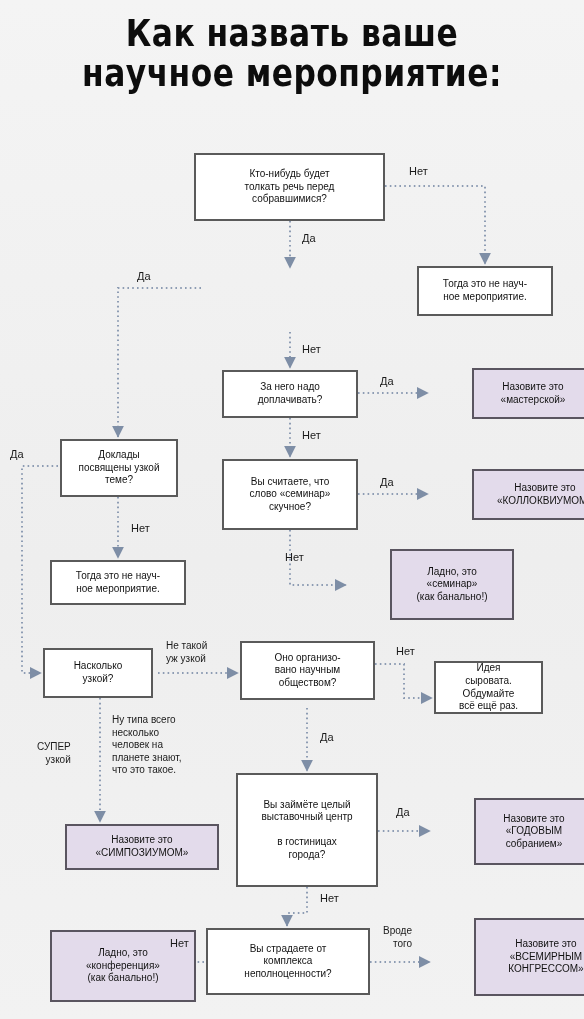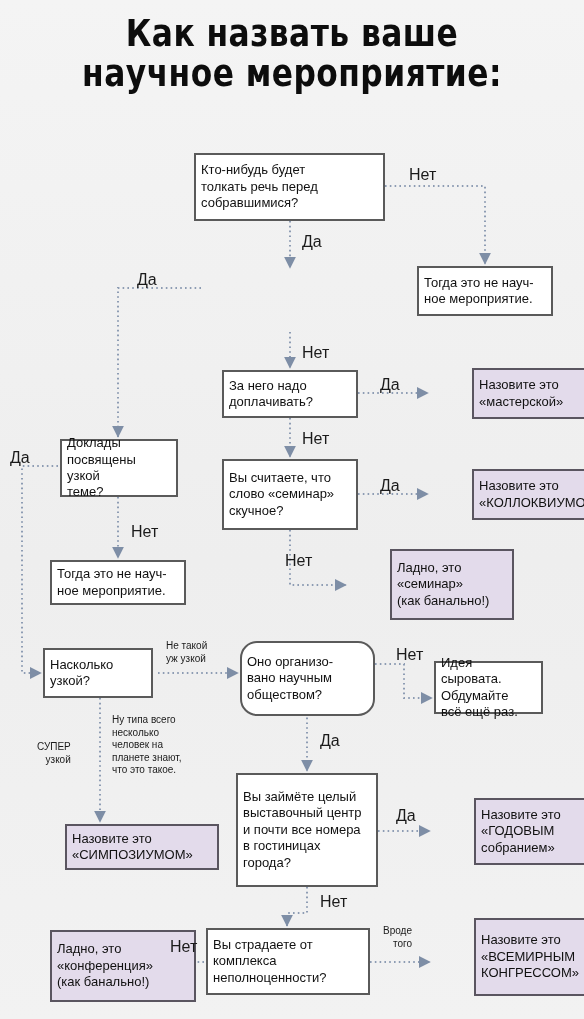--- a/index.html
+++ b/index.html
@@ -52,36 +52,37 @@
   .node {
     position: absolute;
     z-index: 2;
     box-sizing: border-box;
     border: 2px solid #5a5a5a;
     background: #ffffff;
     color: #111111;
     display: flex;
     align-items: center;
     justify-content: center;
-    font-size: 13px;
+    text-align: center;
+    font-size: 10px;
     line-height: 1.26;
     padding: 3px 5px;
     box-shadow: 0 0 0 0 rgba(0,0,0,0);
   }
   .node.result {
     background: #e3dbeb;
     border-color: #5a5560;
     margin-left: 42px;
   }
   .node .txt { display: block; width: 100%; }
 
   .edgelabel {
     position: absolute;
     z-index: 3;
-    font-size: 16px;
+    font-size: 11px;
     line-height: 1.22;
     color: #1a1a1a;
     white-space: pre-line;
   }
   .edgelabel.small {
     font-size: 10px;
     line-height: 1.25;
   }
 </style>
 </head>
@@ -178,30 +179,30 @@
   </div>
 
   <div class="node" style="left:43px; top:648px; width:110px; height:50px;">
     <span class="txt"><span>Насколько</span><br><span>узкой?</span></span>
   </div>
 
   <div class="node result" style="left:23px; top:824px; width:154px; height:46px;">
     <span class="txt"><span>Назовите это</span><br><span>«СИМПОЗИУМОМ»</span></span>
   </div>
 
-  <div class="node" style="left:240px; top:641px; width:135px; height:75px;border-radius:17px;">
+  <div class="node" style="left:240px; top:641px; width:135px; height:59px;">
     <span class="txt"><span>Оно организо-</span><br><span>вано научным</span><br><span>обществом?</span></span>
   </div>
 
   <div class="node" style="left:434px; top:661px; width:109px; height:53px;">
     <span class="txt"><span>Идея</span><br><span>сыровата.</span><br><span>Обдумайте</span><br><span>всё ещё раз.</span></span>
   </div>
 
   <div class="node" style="left:236px; top:773px; width:142px; height:114px;">
-    <span class="txt"><span>Вы займёте целый</span><br><span>выставочный центр</span><br><span>и почти все номера</span><br><span>в гостиницах</span><br><span>города?</span></span>
+    <span class="txt"><span>Вы займёте целый</span><br><span>выставочный центр</span><br><br><span>в гостиницах</span><br><span>города?</span></span>
   </div>
 
   <div class="node result" style="left:432px; top:798px; width:120px; height:67px;">
     <span class="txt"><span>Назовите это</span><br><span>«ГОДОВЫМ</span><br><span>собранием»</span></span>
   </div>
 
   <div class="node" style="left:206px; top:928px; width:164px; height:67px;">
     <span class="txt"><span>Вы страдаете от</span><br><span>комплекса</span><br><span>неполноценности?</span></span>
   </div>
 

